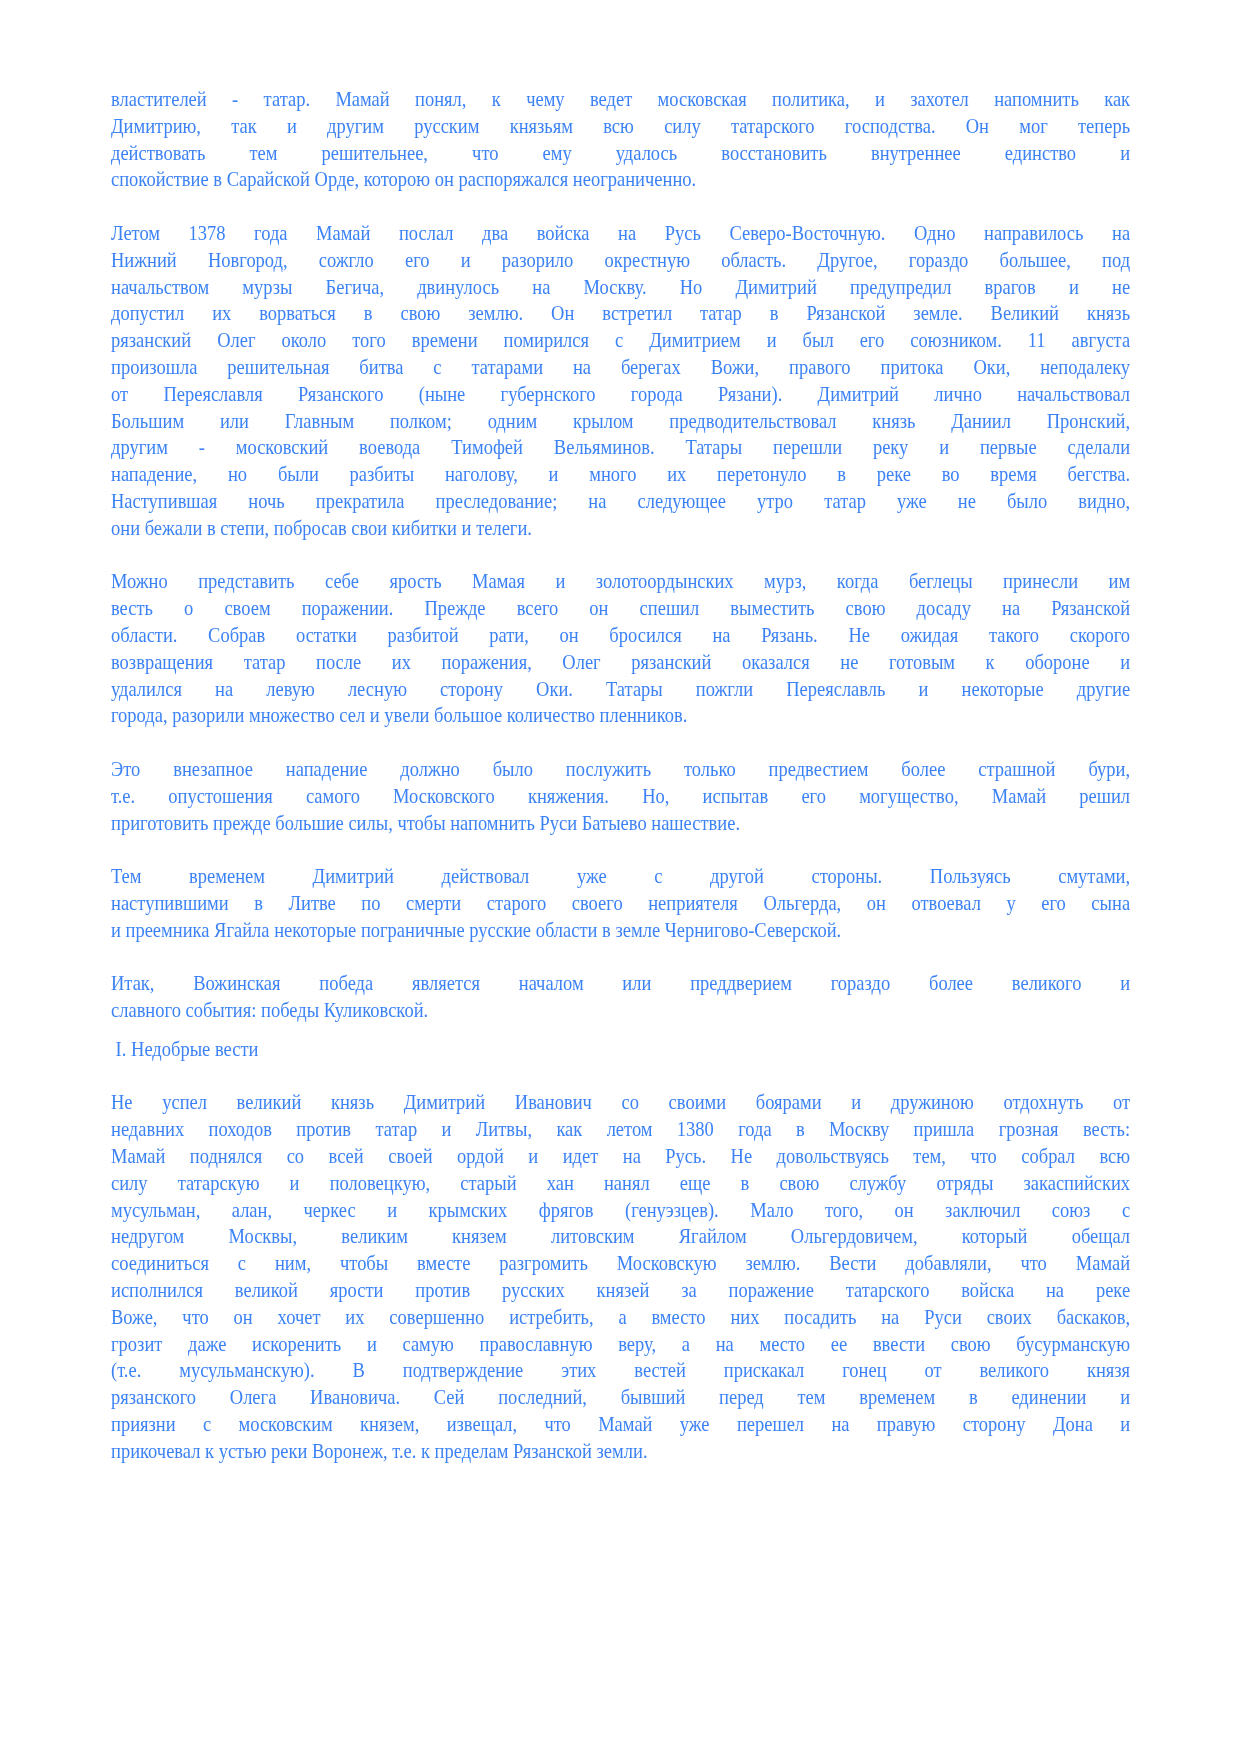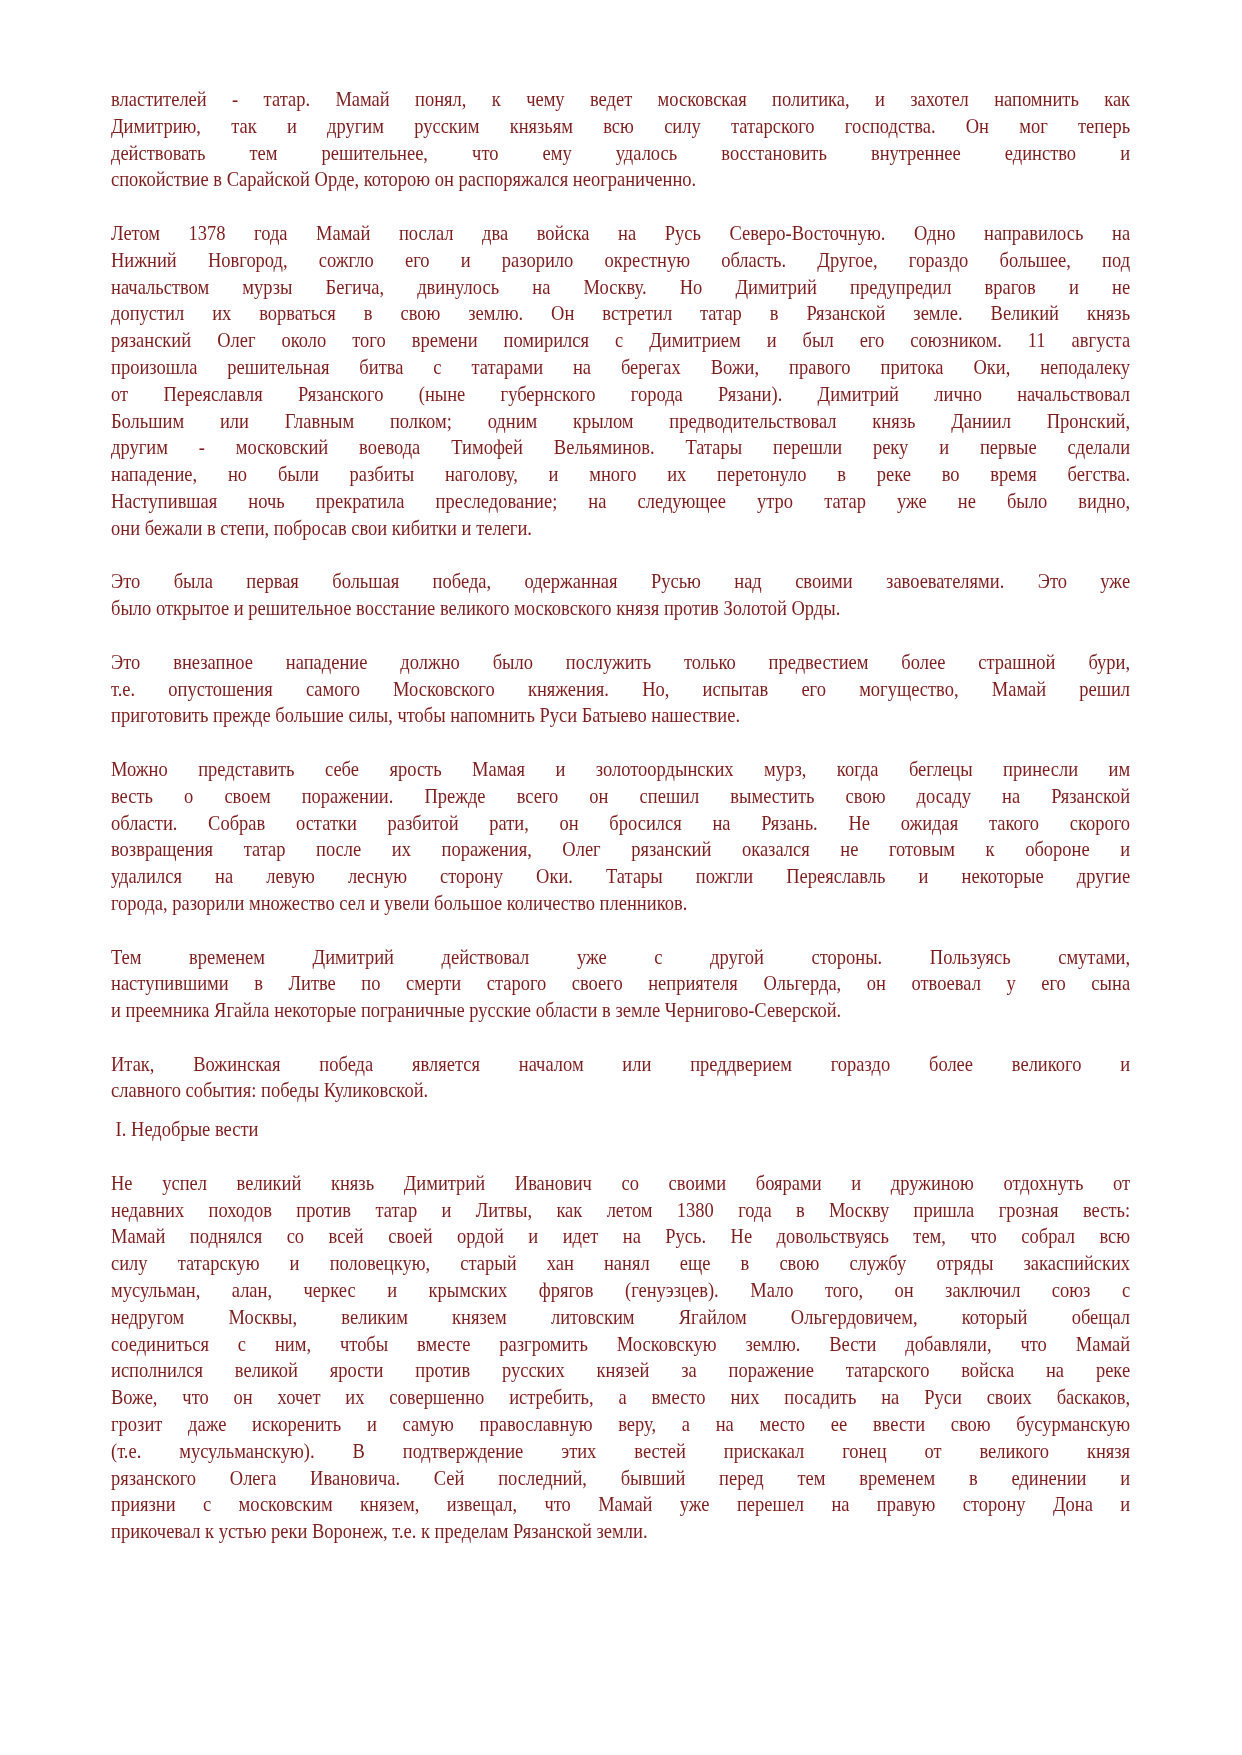--- a/index.html
+++ b/index.html
@@ -11,21 +11,21 @@
     width: 1242px;
     height: 1755px;
     position: relative;
     overflow: hidden;
   }
   .page {
     position: absolute;
     left: 111px;
     top: 86px;
     width: 1019px;
-    color: #7f1d1d;
+    color: #3b82f6;
     font-family: "Liberation Serif", serif;
   }
   .para {
     margin: 0 0 26.8px 0;
     padding: 0;
   }
   .para.tight {
     margin-bottom: 12px;
   }
   .line {
@@ -75,35 +75,31 @@
         <span class="line">рязанский Олег около того времени помирился с Димитрием и был его союзником. 11 августа</span>
         <span class="line">произошла решительная битва с татарами на берегах Вожи, правого притока Оки, неподалеку</span>
         <span class="line">от Переяславля Рязанского (ныне губернского города Рязани). Димитрий лично начальствовал</span>
         <span class="line">Большим или Главным полком; одним крылом предводительствовал князь Даниил Пронский,</span>
         <span class="line">другим - московский воевода Тимофей Вельяминов. Татары перешли реку и первые сделали</span>
         <span class="line">нападение, но были разбиты наголову, и много их перетонуло в реке во время бегства.</span>
         <span class="line">Наступившая ночь прекратила преследование; на следующее утро татар уже не было видно,</span>
         <span class="line last">они бежали в степи, побросав свои кибитки и телеги.</span>
       </div>
       <div class="para">
-        <span class="line"> Это была первая большая победа, одержанная Русью над своими завоевателями. Это уже</span>
-        <span class="line last">было открытое и решительное восстание великого московского князя против Золотой Орды.</span>
-      </div>
-      <div class="para">
-        <span class="line"> Это внезапное нападение должно было послужить только предвестием более страшной бури,</span>
-        <span class="line">т.е. опустошения самого Московского княжения. Но, испытав его могущество, Мамай решил</span>
-        <span class="line last">приготовить прежде большие силы, чтобы напомнить Руси Батыево нашествие.</span>
-      </div>
-      <div class="para">
         <span class="line"> Можно представить себе ярость Мамая и золотоордынских мурз, когда беглецы принесли им</span>
         <span class="line">весть о своем поражении. Прежде всего он спешил выместить свою досаду на Рязанской</span>
         <span class="line">области. Собрав остатки разбитой рати, он бросился на Рязань. Не ожидая такого скорого</span>
         <span class="line">возвращения татар после их поражения, Олег рязанский оказался не готовым к обороне и</span>
         <span class="line">удалился на левую лесную сторону Оки. Татары пожгли Переяславль и некоторые другие</span>
         <span class="line last">города, разорили множество сел и увели большое количество пленников.</span>
+      </div>
+      <div class="para">
+        <span class="line"> Это внезапное нападение должно было послужить только предвестием более страшной бури,</span>
+        <span class="line">т.е. опустошения самого Московского княжения. Но, испытав его могущество, Мамай решил</span>
+        <span class="line last">приготовить прежде большие силы, чтобы напомнить Руси Батыево нашествие.</span>
       </div>
       <div class="para">
         <span class="line"> Тем временем Димитрий действовал уже с другой стороны. Пользуясь смутами,</span>
         <span class="line">наступившими в Литве по смерти старого своего неприятеля Ольгерда, он отвоевал у его сына</span>
         <span class="line last">и преемника Ягайла некоторые пограничные русские области в земле Чернигово-Северской.</span>
       </div>
       <div class="para tight">
         <span class="line"> Итак, Вожинская победа является началом или преддверием гораздо более великого и</span>
         <span class="line last">славного события: победы Куликовской.</span>
       </div>

